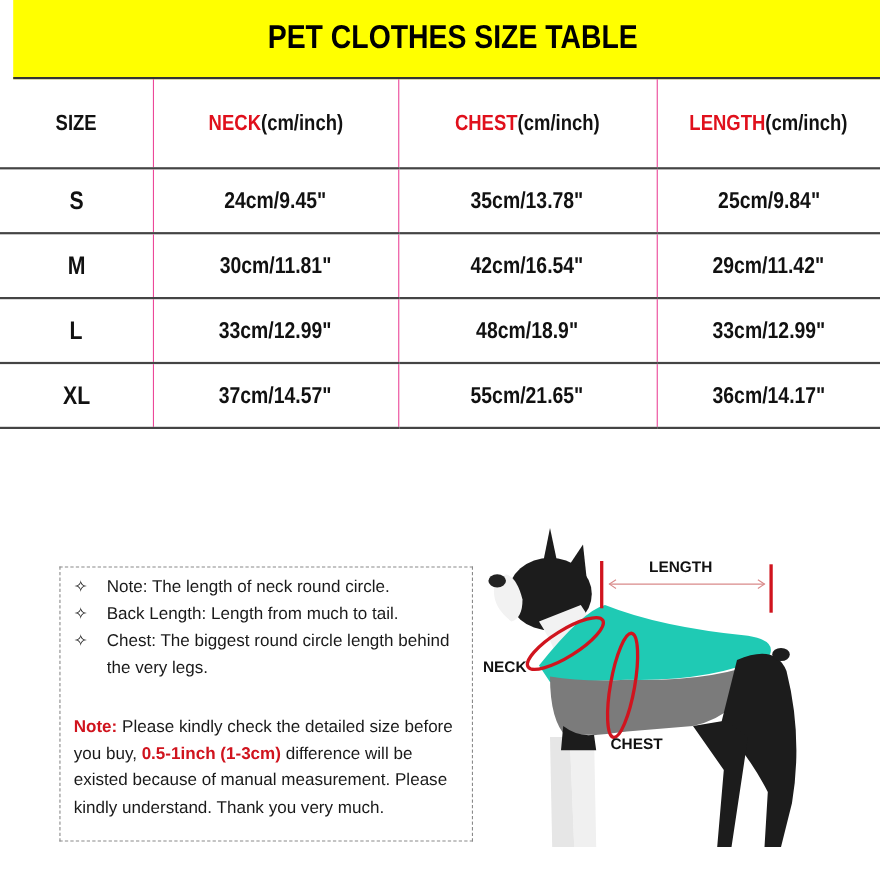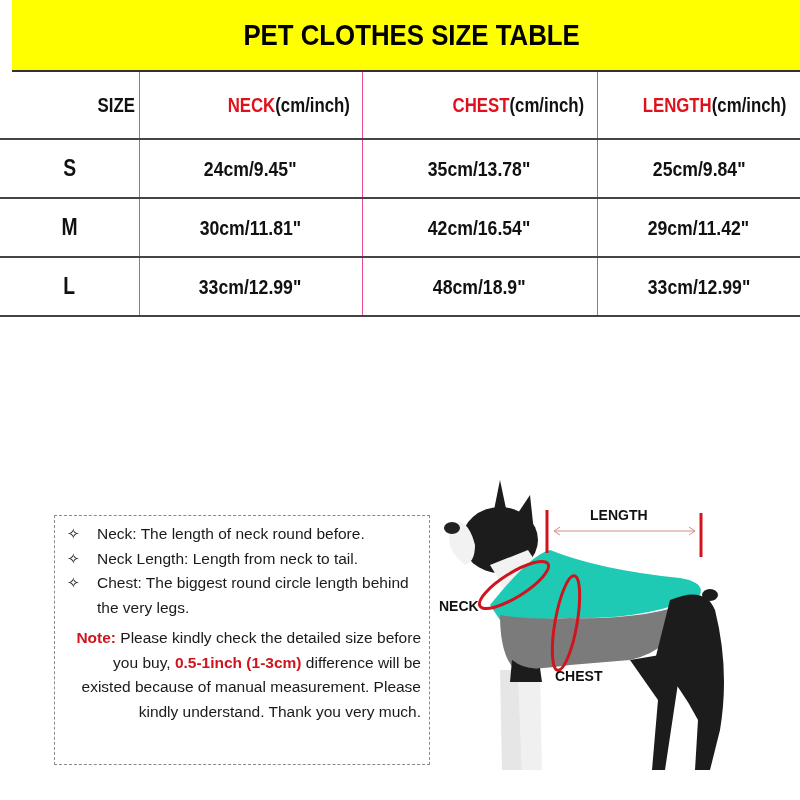--- a/index.html
+++ b/index.html
@@ -22,36 +22,36 @@
   }
   table.size-table col.c0 { width: 139px; }
   table.size-table col.c1 { width: 223px; }
   table.size-table col.c2 { width: 235px; }
   table.size-table col.c3 { width: 203px; }
   table.size-table th, table.size-table td {
     text-align: center; vertical-align: middle; font-weight: 700;
     border-bottom: 2px solid #444; border-left: 1px solid #ec4899;
   }
   table.size-table th:first-child, table.size-table td:first-child { border-left: none; }
-  table.size-table thead th { height: 67px; font-size: 20px; text-align: right; }
+  table.size-table thead th { height: 81px; font-size: 20px; }
   table.size-table tbody td { height: 59px; font-size: 21px; }
   table.size-table td.size-cell { font-size: 23px; }
   .condensed { display: inline-block; transform: scaleX(0.84); white-space: nowrap; }
   .red { color: #e0101c; }
 
   .notes-box {
     position: absolute; left: 54px; top: 515px; width: 376px; height: 250px;
     border: 1.5px dashed #8a8a8a;
     padding: 6px 8px 0 12px;
     font-family: "Liberation Sans", sans-serif; font-size: 15.5px; line-height: 24.5px; color: #1a1a1a;
   }
   .notes-box ul { list-style: none; }
   .notes-box li { display: flex; }
   .notes-box li .bullet { width: 30px; flex: none; font-size: 15px; }
-  .notes-box .note-para { margin-top: 6px; text-align: right; }
+  .notes-box .note-para { margin-top: 29px; }
   .notes-box .note-para b { color: #d0141e; }
 
   .dog-figure { position: absolute; left: 430px; top: 470px; width: 370px; height: 330px; }
   .fig-label {
     position: absolute; font-weight: 700; font-size: 14px; color: #111;
     font-family: "Liberation Sans", sans-serif;
   }
 </style>
 </head>
 <body>
@@ -90,33 +90,39 @@
     <td><span class="condensed">29cm/11.42"</span></td>
   </tr>
 
   <tr>
     <td class="size-cell"><span class="condensed">L</span></td>
     <td><span class="condensed">33cm/12.99"</span></td>
     <td><span class="condensed">48cm/18.9"</span></td>
     <td><span class="condensed">33cm/12.99"</span></td>
   </tr>
 
+  <tr>
+    <td class="size-cell"><span class="condensed">XL</span></td>
+    <td><span class="condensed">37cm/14.57"</span></td>
+    <td><span class="condensed">55cm/21.65"</span></td>
+    <td><span class="condensed">36cm/14.17"</span></td>
+  </tr>
 
 </tbody>
 </table>
 
 <div class="notes-box">
   <ul>
     <li>
         <span class="bullet">✧</span>
-        <span>Neck: The length of neck round before.</span>
+        <span>Note: The length of neck round circle.</span>
       </li>
     <li>
         <span class="bullet">✧</span>
-        <span>Neck Length: Length from neck to tail.</span>
+        <span>Back Length: Length from much to tail.</span>
       </li>
     <li>
         <span class="bullet">✧</span>
         <span>Chest: The biggest round circle length behind the very legs.</span>
       </li>
   </ul>
   <p class="note-para"><b>Note:</b><span> Please kindly check the detailed size before you buy, </span><b>0.5-1inch (1-3cm)</b><span> difference will be existed because of manual measurement. Please kindly understand. Thank you very much.</span></p>
 </div>
 
 <div class="dog-figure">

